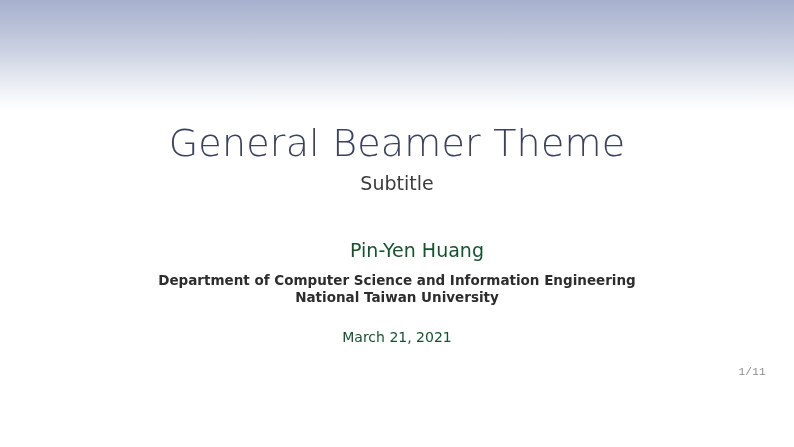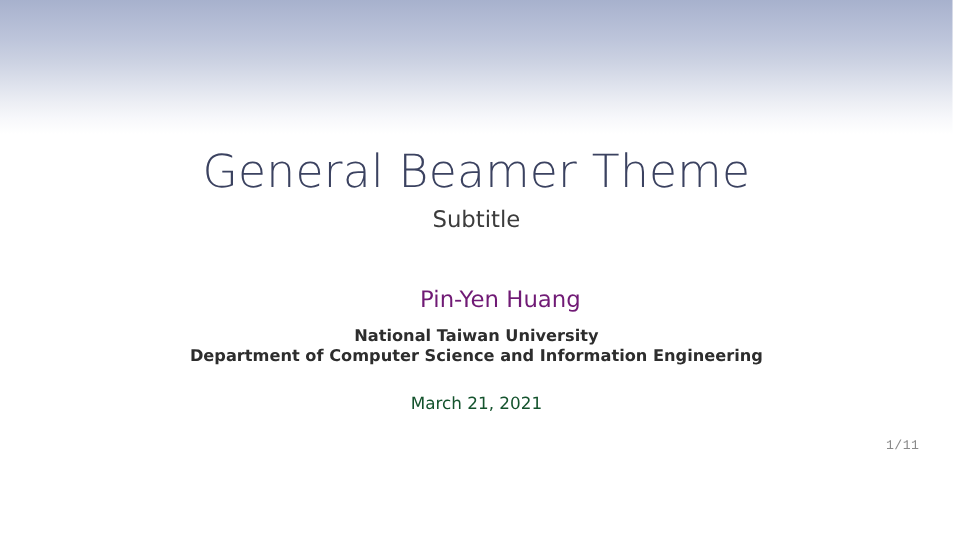--- a/index.html
+++ b/index.html
@@ -74,21 +74,21 @@
     line-height: 1.2;
   }
 
   .author {
     position: absolute;
     left: 0;
     right: 0;
     top: 239px;
     font-size: 19px;
     font-weight: 400;
-    color: #701a75;
+    color: #14532d;
     line-height: 1.2;
     margin-left: 40px;
   }
 
   .institute {
     position: absolute;
     left: 0;
     right: 0;
     top: 272px;
     font-size: 13.5px;
@@ -130,22 +130,22 @@
 
   <div class="content">
 
     <div class="title">General Beamer Theme</div>
 
     <div class="subtitle">Subtitle</div>
 
     <div class="author">Pin-Yen Huang</div>
 
     <div class="institute">
+      <span class="inst-line">Department of Computer Science and Information Engineering</span>
       <span class="inst-line">National Taiwan University</span>
-      <span class="inst-line">Department of Computer Science and Information Engineering</span>
     </div>
 
     <div class="date">March 21, 2021</div>
 
   </div>
 
   <div class="page-number">1/11</div>
 
 </div>
 

